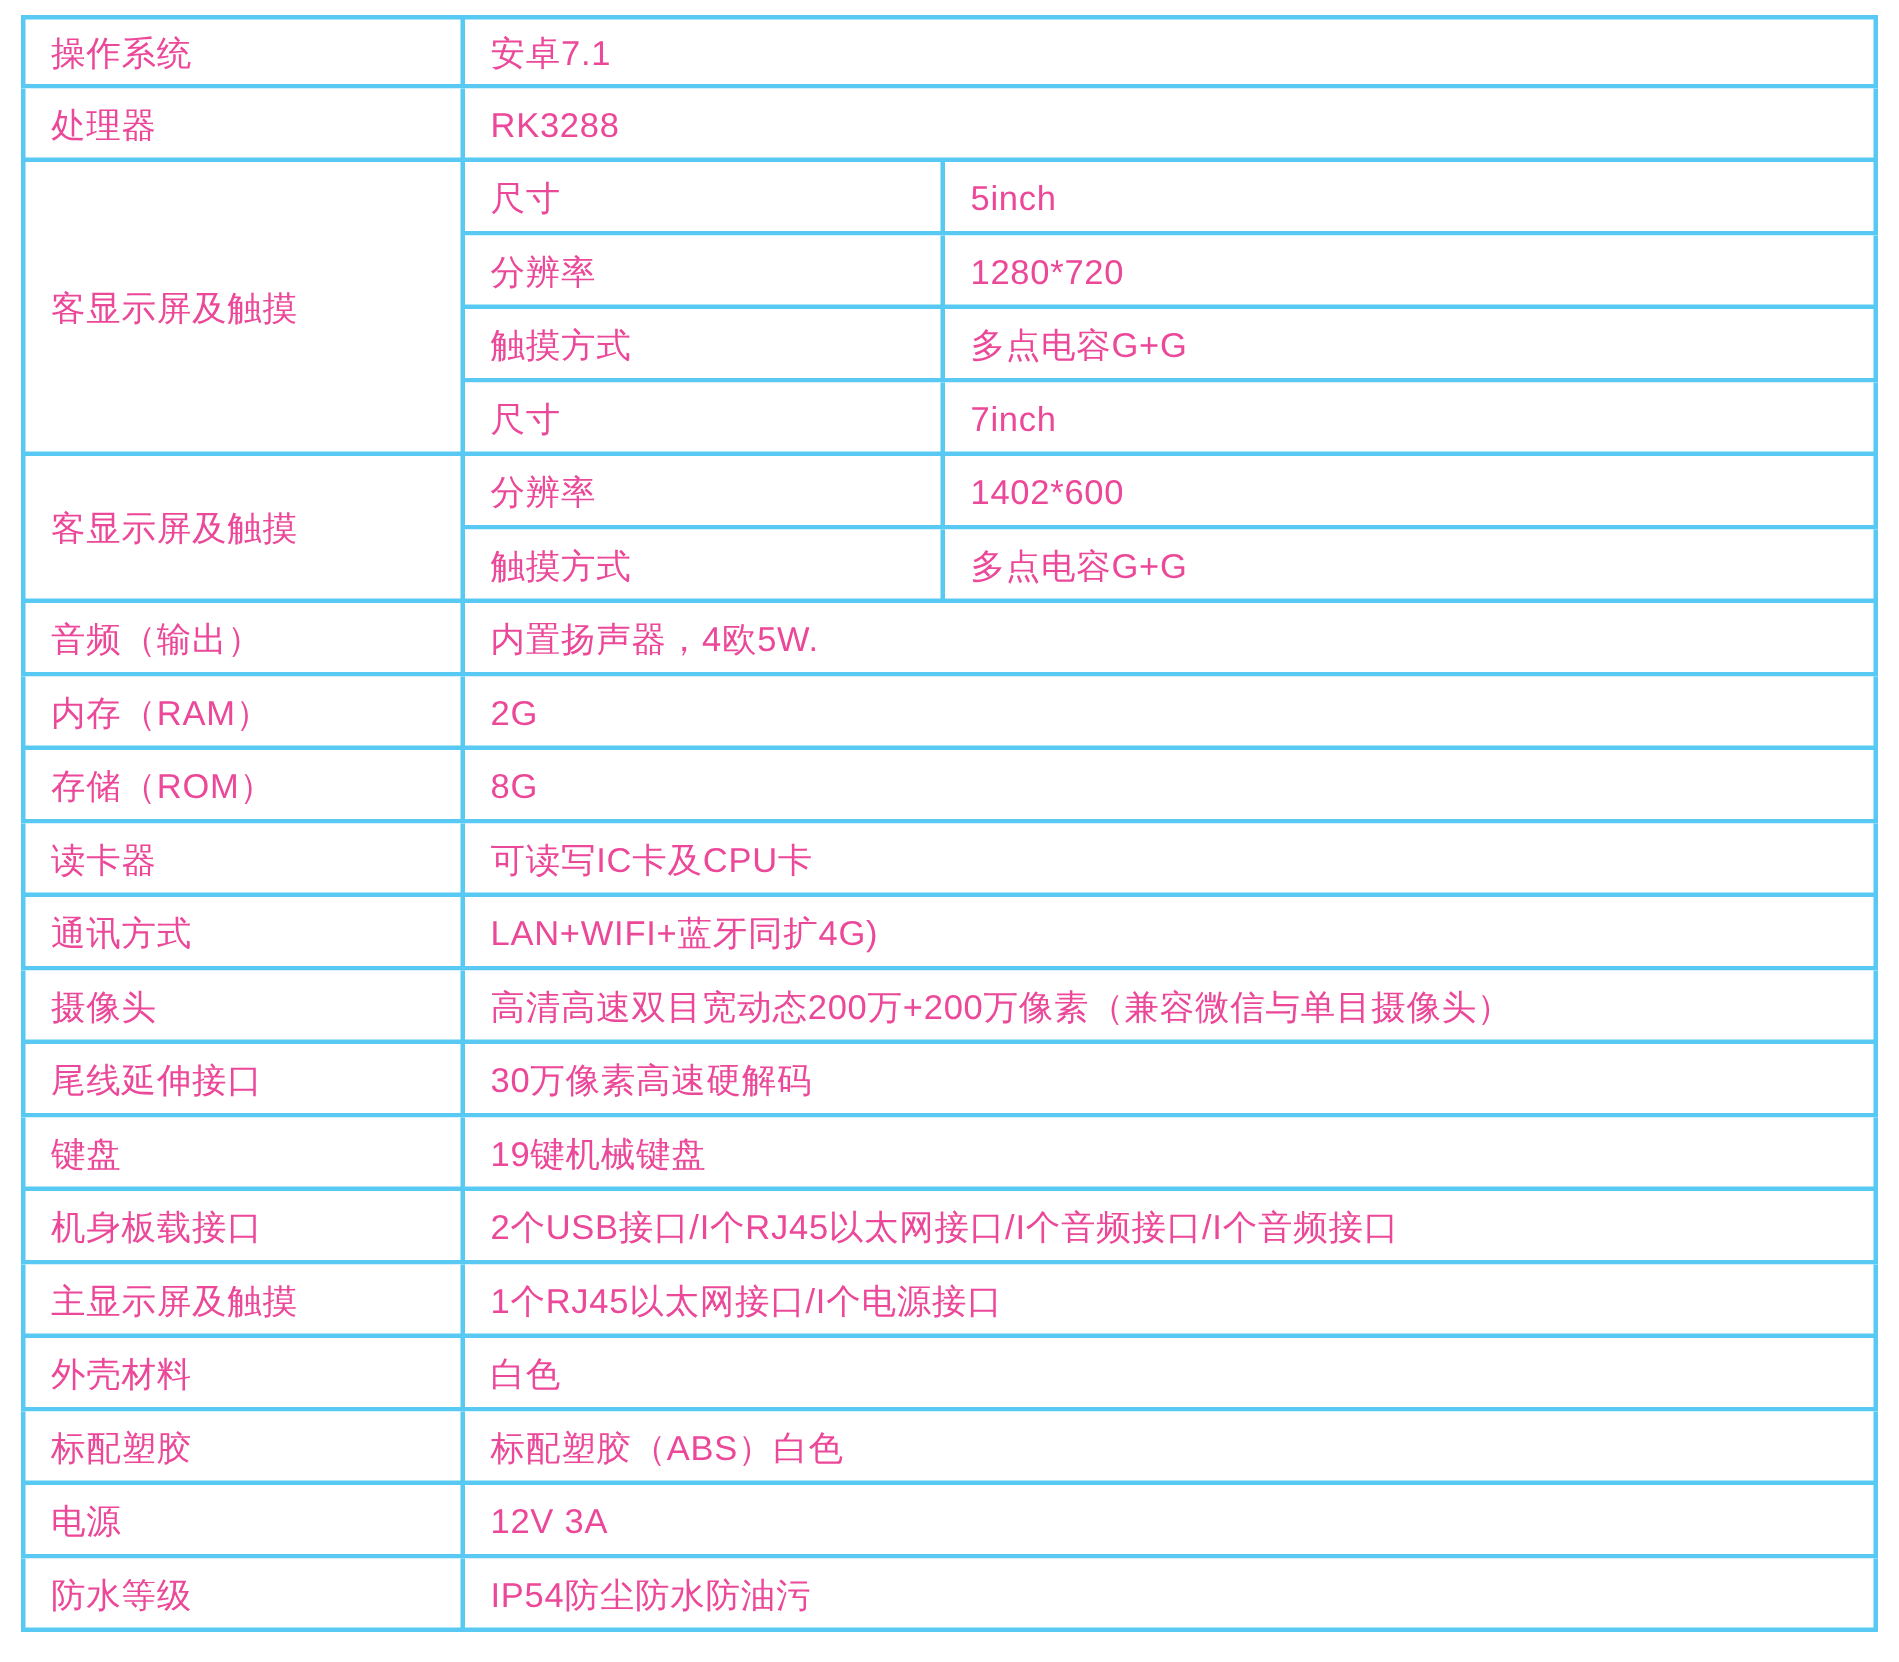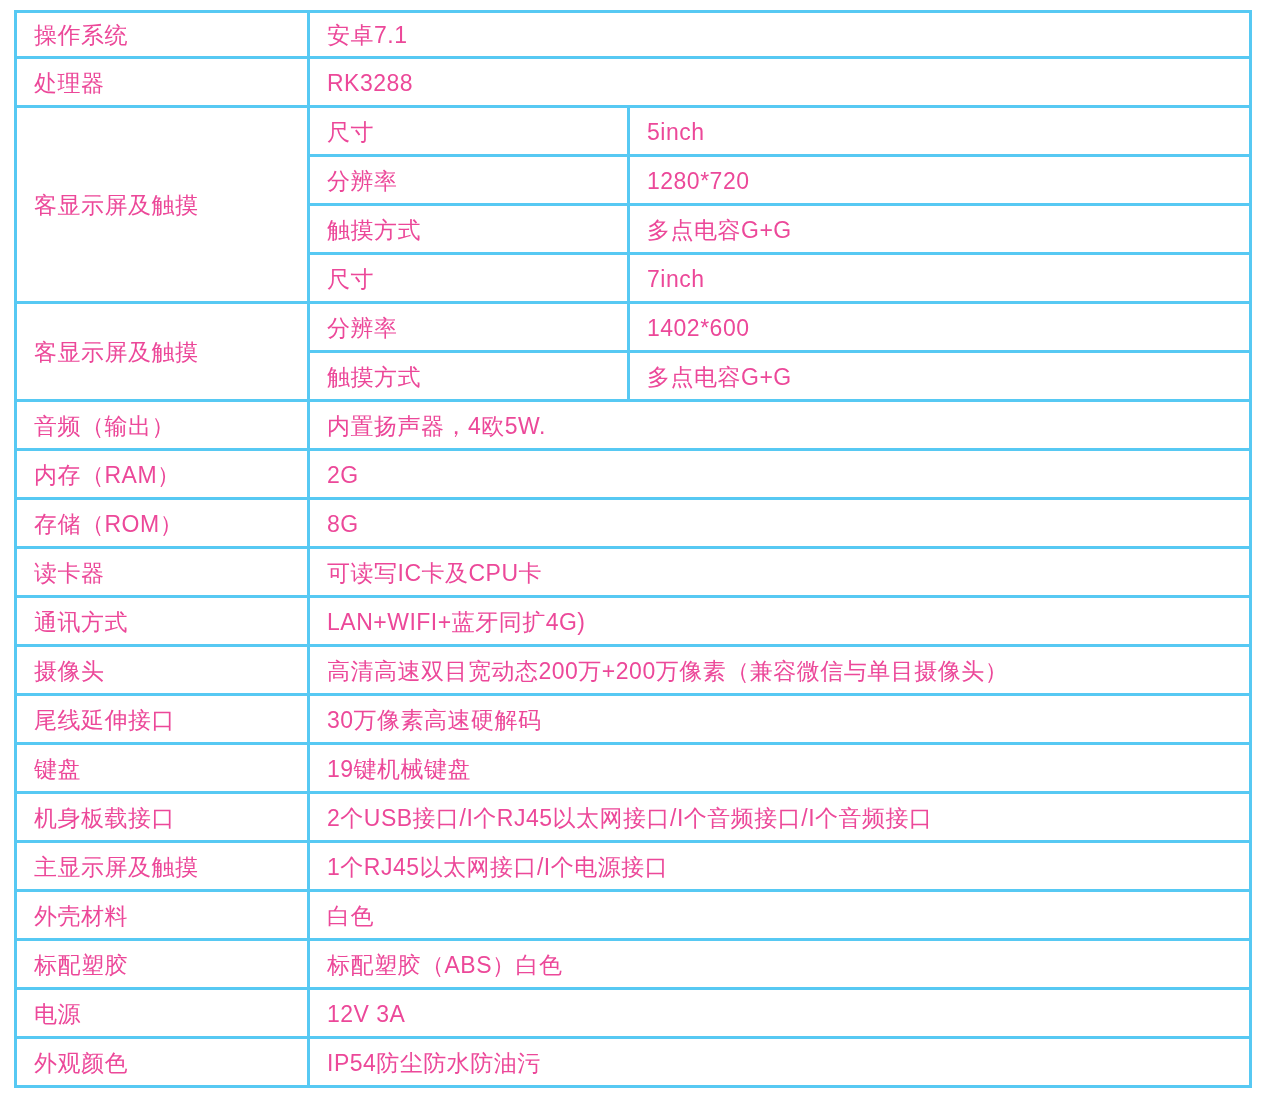--- a/index.html
+++ b/index.html
@@ -160,18 +160,18 @@
       <td class="leftedge">标配塑胶</td>
       <td colspan="2">标配塑胶（ABS）白色</td>
     </tr>
 
     <tr>
       <td class="leftedge">电源</td>
       <td colspan="2">12V 3A</td>
     </tr>
 
     <tr>
-      <td class="leftedge">外观颜色</td>
+      <td class="leftedge">防水等级</td>
       <td colspan="2">IP54防尘防水防油污</td>
     </tr>
   </tbody>
     </table>
 </div>
 
 </body></html>

